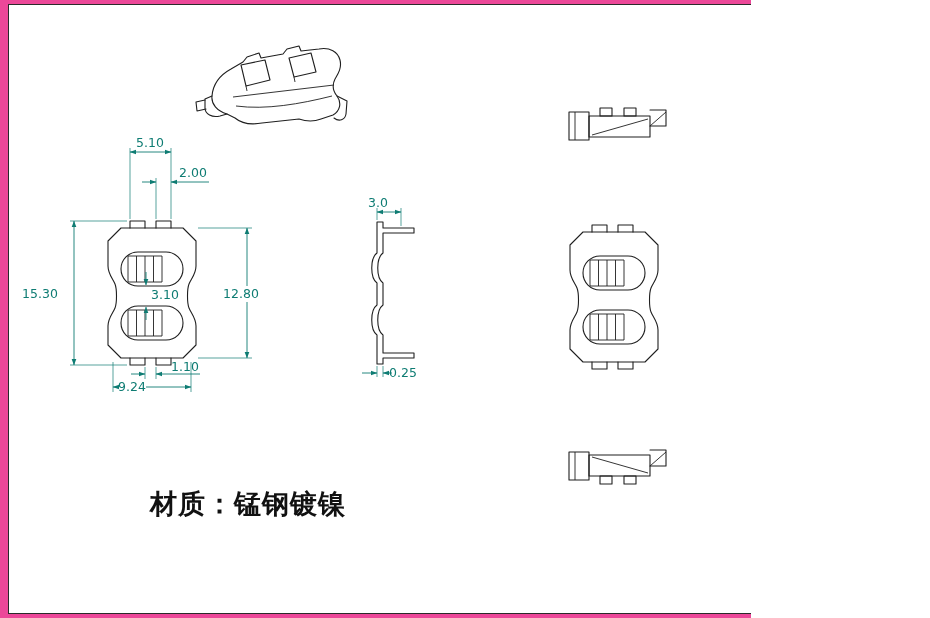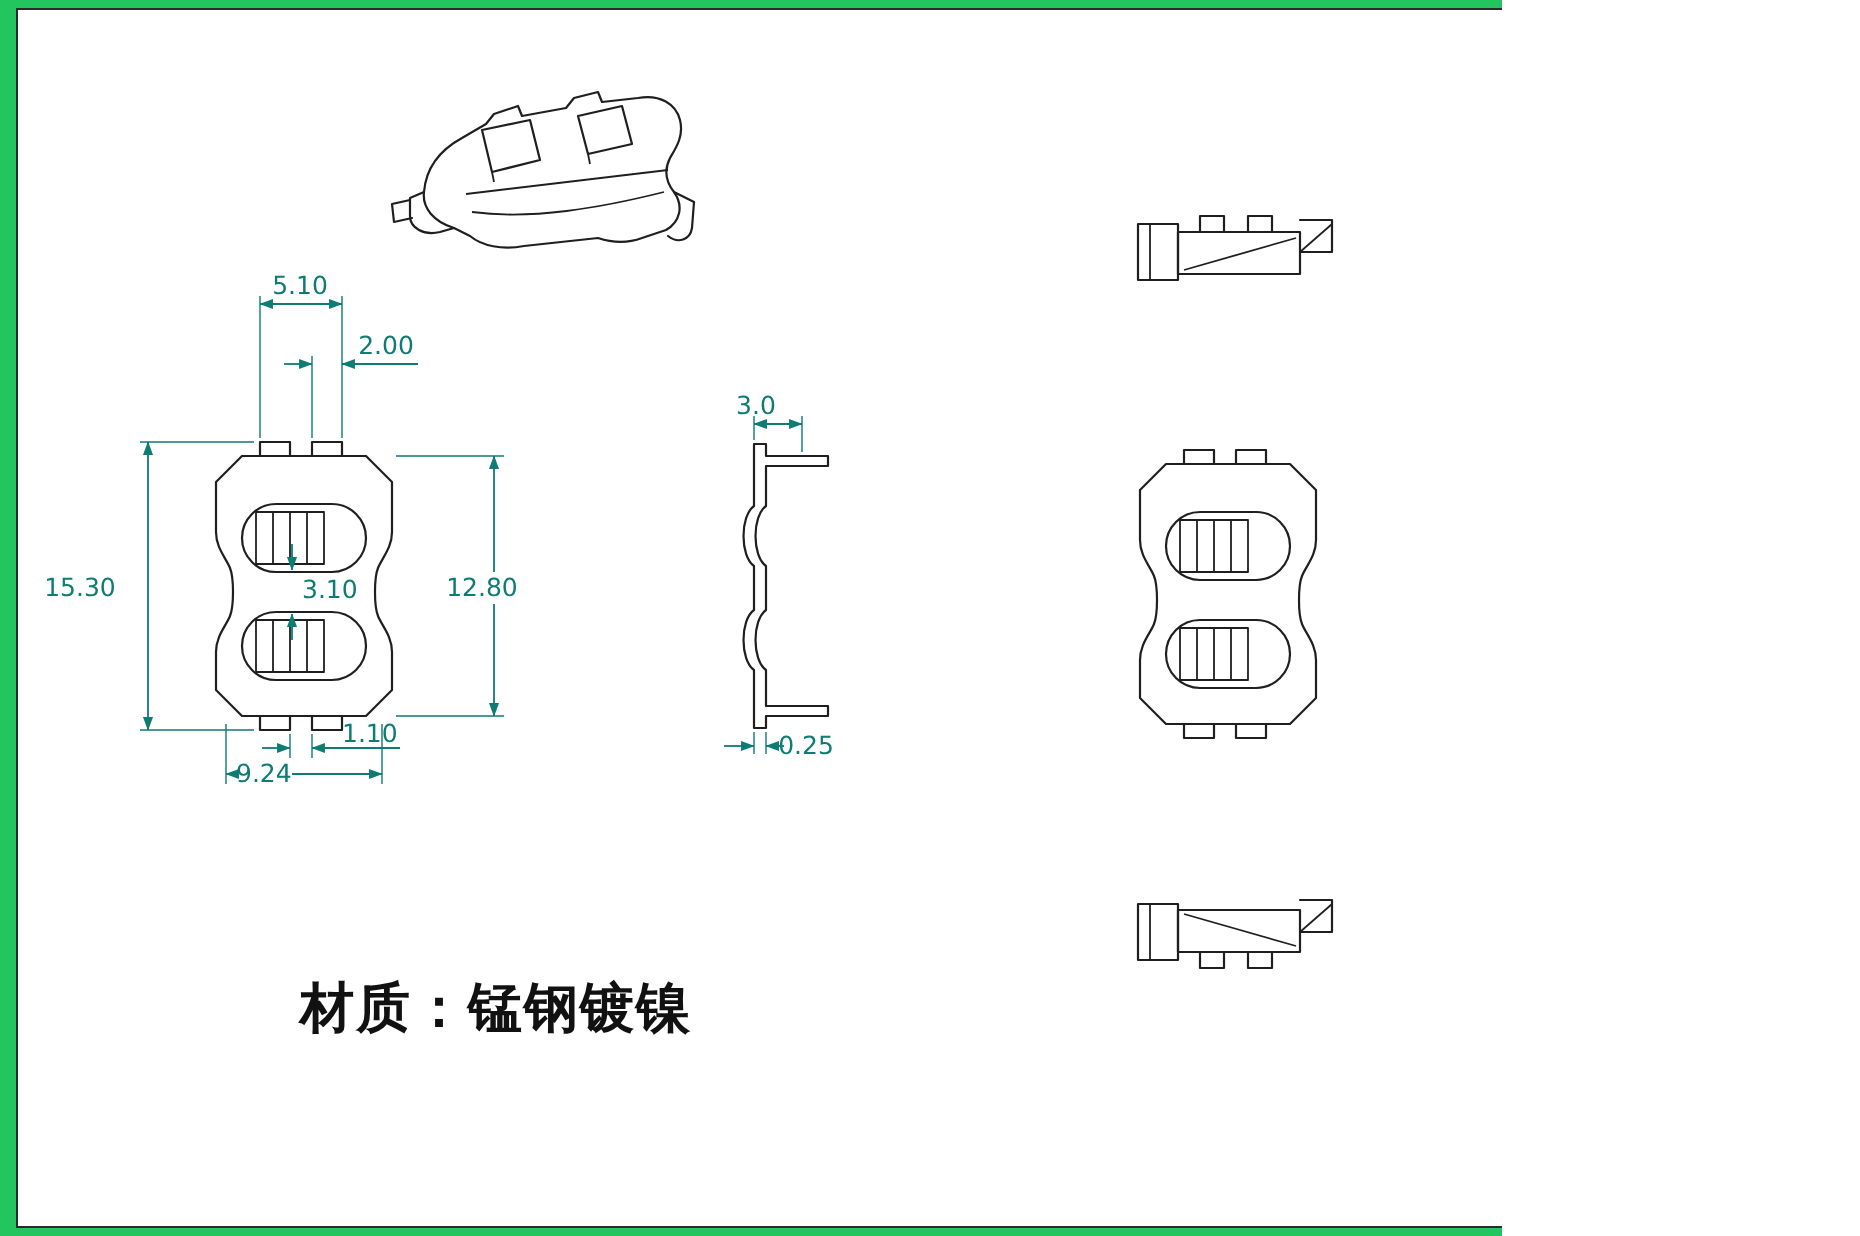--- a/index.html
+++ b/index.html
@@ -1,16 +1,16 @@
 <!DOCTYPE html>
 <html><head>
 <meta charset="utf-8">
 <style>
   html,body{margin:0;padding:0;background:#ffffff;}
-  #stage{position:relative;width:751px;height:618px;background:#22c55e;overflow:hidden;
+  #stage{position:relative;width:751px;height:618px;background:#ec4899;overflow:hidden;
          font-family:"DejaVu Sans","Liberation Sans",sans-serif;}
   svg{position:absolute;left:0;top:0;}
   svg text{font-family:"DejaVu Sans","Liberation Sans",sans-serif;}
   .ln{stroke:#1f1f1f;fill:none;stroke-width:1.1;stroke-linejoin:round;stroke-linecap:round;}
   .ln-thin{stroke:#1f1f1f;fill:none;stroke-width:0.9;stroke-linejoin:round;}
   .dim{stroke:#0e7c73;fill:none;stroke-width:0.9;}
   .ext{stroke:#0e7c73;fill:none;stroke-width:0.7;}
   .dim-text{fill:#0e7c73;font-size:12.5px;}
   .material{fill:#111111;font-size:27px;font-weight:bold;letter-spacing:1px;}
   .frame{fill:#ffffff;stroke:#2b2b2b;stroke-width:1;}

